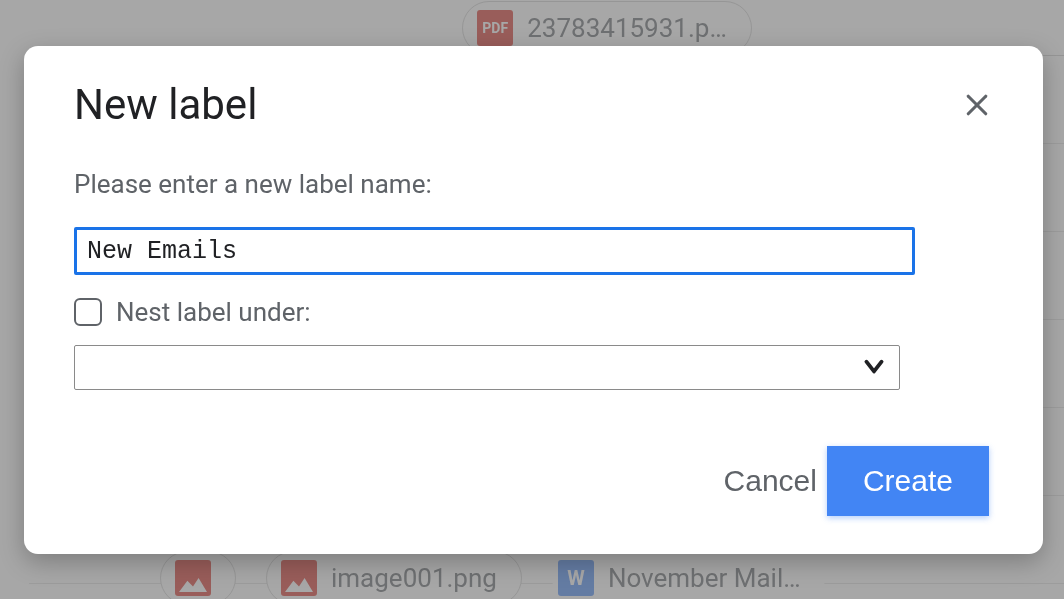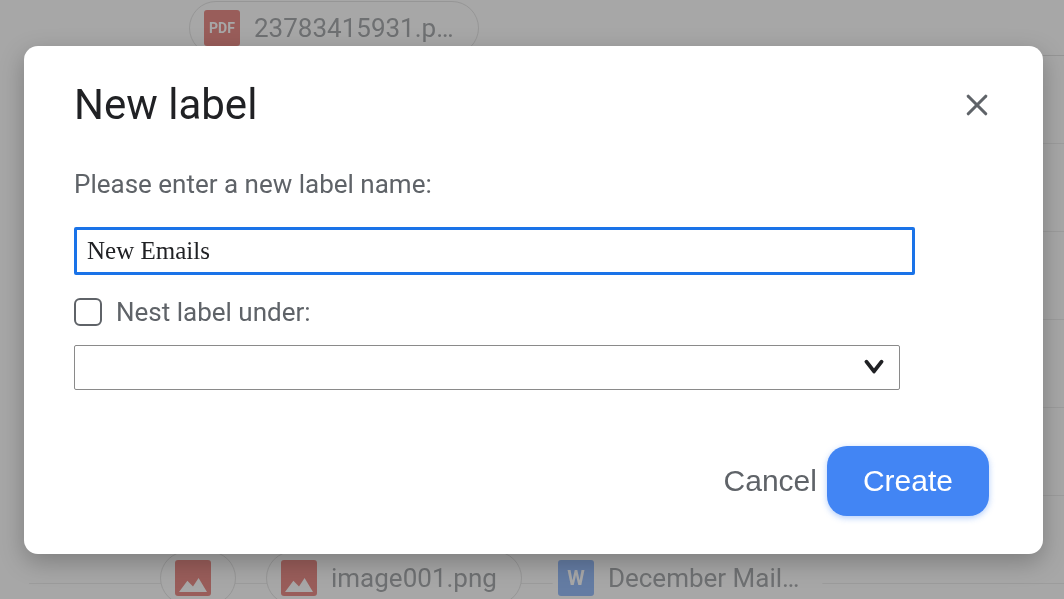--- a/index.html
+++ b/index.html
@@ -26,21 +26,21 @@
       filter: brightness(0.88);
       background: #fff;
     }
     .bg-row {
       border-bottom: 1px solid #e0e0e0;
       height: 88px;
       display: flex;
       align-items: center;
       padding-left: 160px;
       padding-right: 10px;
-      justify-content: flex-start;
+      justify-content: center;
       margin-left: 29px;
     }
     .bg-row:first-child { height: 60px; border-bottom: 1px solid #ccc;}
     .bg-chip {
       display: inline-flex;
       align-items: center;
       gap: 14px;
       border: 1px solid #cfcfcf;
       border-radius: 28px;
       padding: 8px 24px 8px 14px;
@@ -121,21 +121,21 @@
       margin-bottom: 28px;
     }
     .text-input {
       width: 841px;
       height: 48px;
       border: 3px solid #1a73e8;
       border-radius: 2px;
       font-size: 25px;
       padding: 4px 10px;
       color: #202124;
-      font-family: Liberation Serif, serif;
+      font-family: Liberation Mono, monospace;
       outline: none;
       margin-bottom: 22px;
     }
     .nest-row {
       display: flex;
       align-items: center;
       gap: 14px;
       margin-bottom: 18px;
       text-align: center;
     }
@@ -174,21 +174,21 @@
       background: none;
       border: none;
       cursor: pointer;
       padding: 8px 10px;
     }
     .create-btn {
       font-size: 30px;
       color: #fff;
       background: #4285f4;
       border: none;
-      border-radius: 20px;
+      border-radius: 0;
       padding: 18px 36px;
       cursor: pointer;
       box-shadow: 0 2px 6px rgba(66,133,244,0.4);
     }
   </style>
 </head>
 <body>
 
 <div class="bg-content">
   <div class="bg-row" style="height:56px; padding-top:0;">
@@ -226,21 +226,21 @@
   <div class="bg-chip-row">
     <div class="bg-chip">
       <span class="img-icon"></span>
     </div>
     <div class="bg-chip">
       <span class="img-icon"></span>
       <span>image001.png</span>
     </div>
     <div class="bg-chip" style="border:none; padding-left:6px;">
       <span class="doc-icon">W</span>
-      <span>December Mail…</span>
+      <span>November Mail…</span>
     </div>
   </div>
 </div>
 
 <div class="backdrop"></div>
 
 <div class="modal">
   <div class="modal-header">
     <h1 class="modal-title">New label</h1>
     <div class="close-icon">

